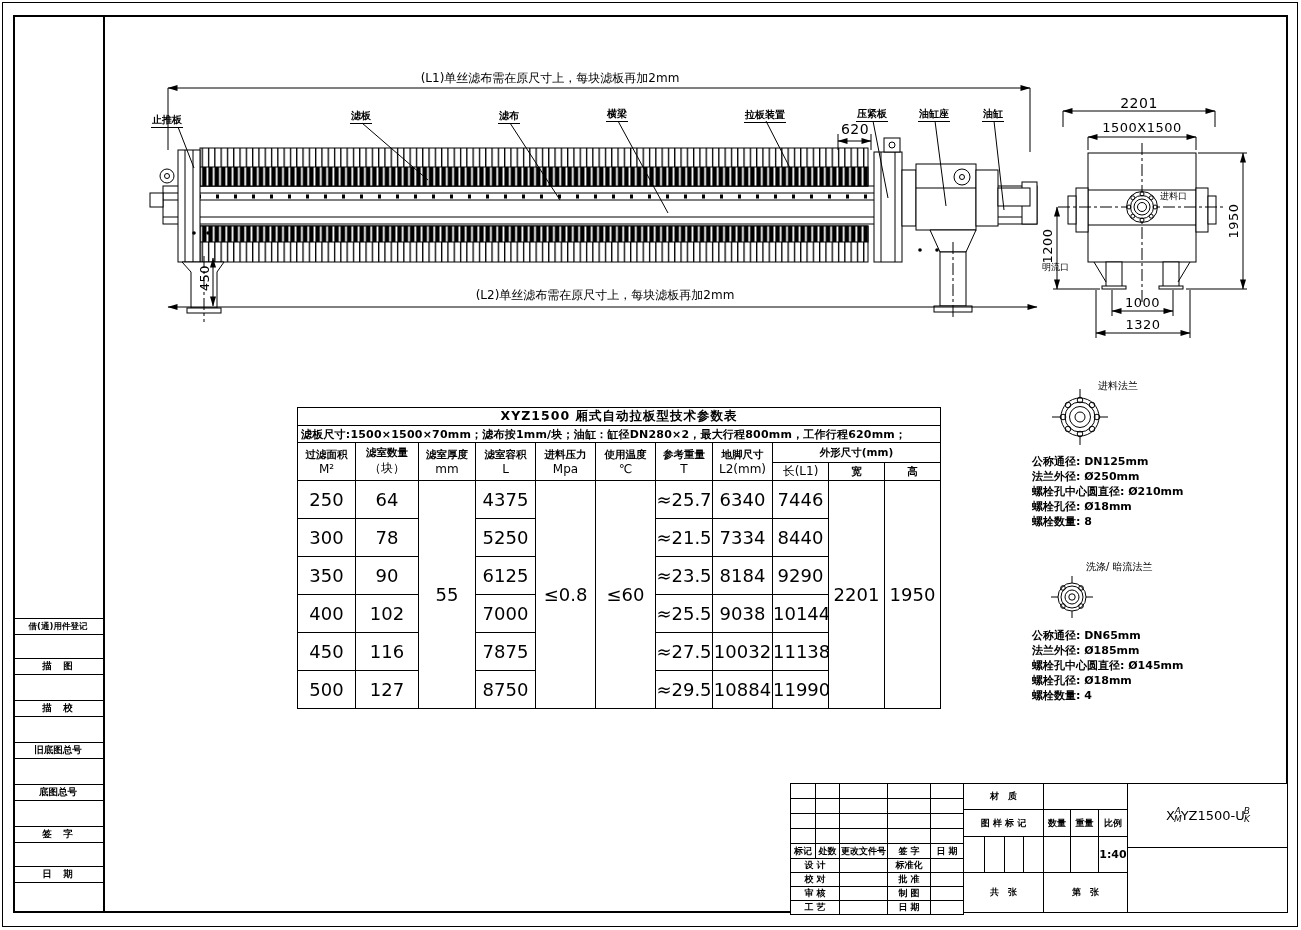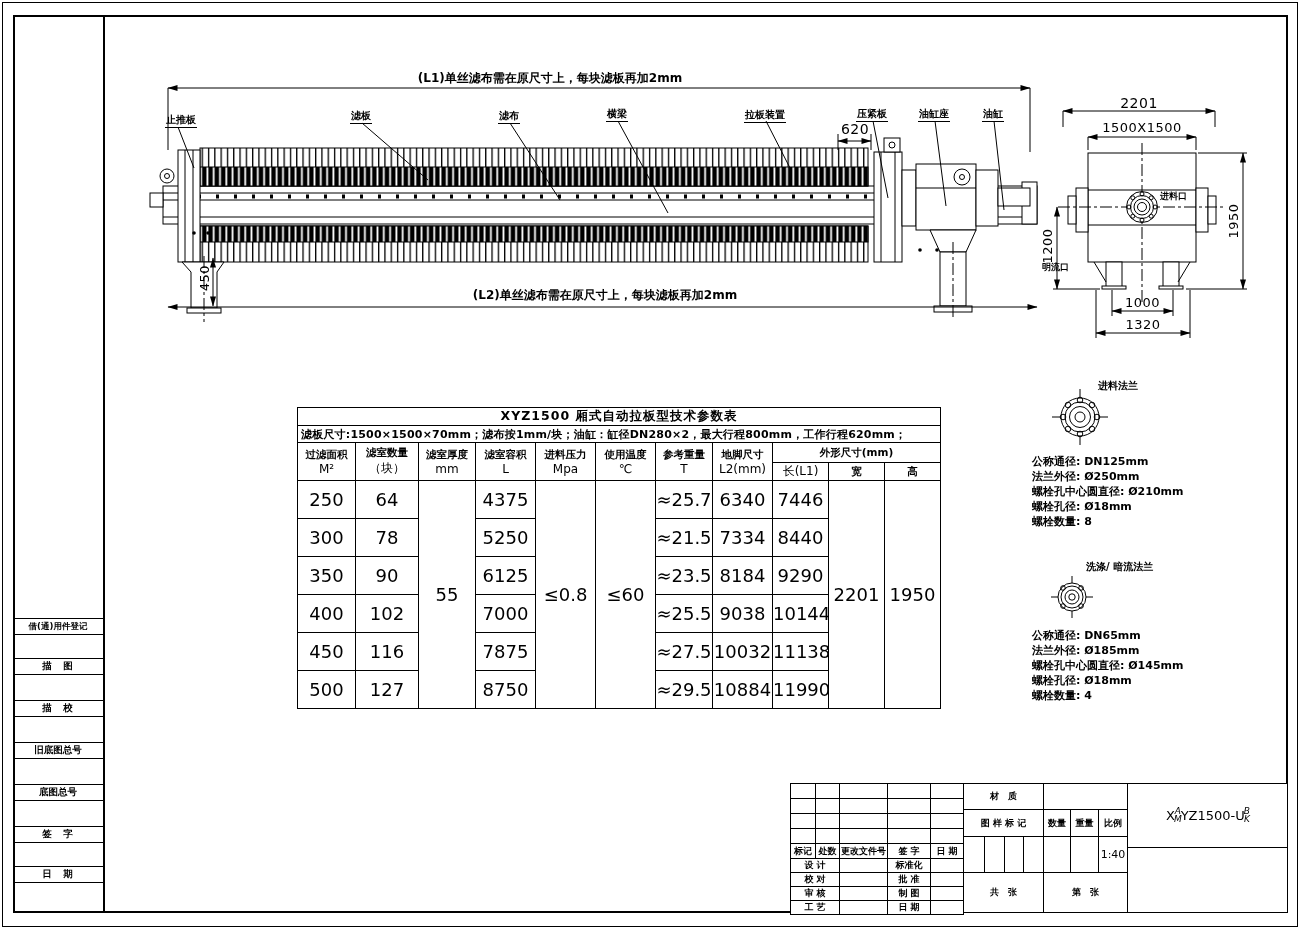--- a/index.html
+++ b/index.html
@@ -1,21 +1,21 @@
 <!DOCTYPE html>
 <html><head>
 <meta charset="utf-8">
 <style>
   html,body{margin:0;padding:0}
   body{width:1301px;height:930px;background:#fff;position:relative;overflow:hidden;
        font-family:"DejaVu Sans","Liberation Sans",sans-serif;color:#000}
   *{box-sizing:border-box}
   .abs{position:absolute}
   .t{position:absolute;white-space:nowrap;line-height:1.15}
-  .cn{font-weight:bold}
+  .cn{font-weight:normal}
   .lbl{font-weight:bold;font-size:10px;border-bottom:1px solid #000;padding:0 1px 1px 1px}
   .cad{font-size:14px;letter-spacing:.5px}
   .cad13{font-size:13px;letter-spacing:.5px}
   .rot{transform:rotate(-90deg);transform-origin:left top;text-align:center}
   .ctr{text-align:center}
   .spec{position:absolute;white-space:nowrap;font-size:11px;font-weight:600}
   .outer{left:2px;top:2px;width:1296px;height:925px;border:1px solid #000}
   .frame{left:13px;top:15px;width:1275px;height:898px;border:2px solid #000}
   .sidebar{left:13px;top:15px;width:92px;height:898px;border-right:2px solid #000}
   .sb-cell{position:absolute;left:0;right:0;border-top:1px solid #000;
@@ -27,21 +27,21 @@
   .params .ttl{font-size:12.5px;font-weight:bold;letter-spacing:1px}
   .params .specrow{font-size:11px;font-weight:bold;text-align:left;padding-left:3px;letter-spacing:.2px}
   .params .hn{font-size:10.5px;font-weight:bold}
   .params .hu{font-size:12px}
   .params .num{font-size:18px}
   table.tb{border-collapse:collapse;table-layout:fixed;position:absolute;background:#fff}
   .tb td{border:1px solid #000;text-align:center;vertical-align:middle;padding:0;overflow:hidden;
          font-size:9px;font-weight:bold;white-space:nowrap}
   .tb .big{font-size:14px;letter-spacing:4px}
   .tb .co{font-size:12.5px;letter-spacing:1px}
-  .tb .sc{font-size:11px;font-weight:normal}
+  .tb .sc{font-size:11px;font-weight:bold}
   .dno{display:flex;align-items:center;justify-content:center;font-size:13px;font-weight:normal}
   .stack{display:inline-flex;flex-direction:column;font-size:9px;line-height:8px;margin:0 -1px;font-style:normal}
   .grid4{display:grid;grid-template-columns:repeat(4,1fr);height:100%}
   .grid4 div{border-left:1px solid #000}
   .grid4 div:first-child{border-left:none}
 </style>
 </head>
 <body>
 
 <div class="abs outer"></div>
@@ -229,21 +229,21 @@
         <circle cx="1063" cy="588" r="2.3"></circle>
     </g>
   </g>
 </svg>
 
 <div class="t cn ctr" style="left:330px;top:72px;width:440px;font-size:12px">(L1)单丝滤布需在原尺寸上，每块滤板再加2mm</div>
 <div class="t cn ctr" style="left:390px;top:289px;width:430px;font-size:12px">(L2)单丝滤布需在原尺寸上，每块滤板再加2mm</div>
 <div class="t cad ctr" style="left:836px;top:121px;width:38px">620</div>
 <div class="t cad13 rot" style="left:198px;top:302px;width:48px">450</div>
 
-<div class="t lbl" style="left:165px;top:114px">止推板</div>
+<div class="t lbl" style="left:151px;top:114px">止推板</div>
 <div class="t lbl" style="left:350px;top:110px">滤板</div>
 <div class="t lbl" style="left:498px;top:110px">滤布</div>
 <div class="t lbl" style="left:606px;top:108px">横梁</div>
 <div class="t lbl" style="left:744px;top:109px">拉板装置</div>
 <div class="t lbl" style="left:856px;top:108px">压紧板</div>
 <div class="t lbl" style="left:918px;top:108px">油缸座</div>
 <div class="t lbl" style="left:982px;top:108px">油缸</div>
 
 <div class="t cad ctr" style="left:1104px;top:95px;width:70px">2201</div>
 <div class="t cad13 ctr" style="left:1092px;top:121px;width:100px">1500X1500</div>

